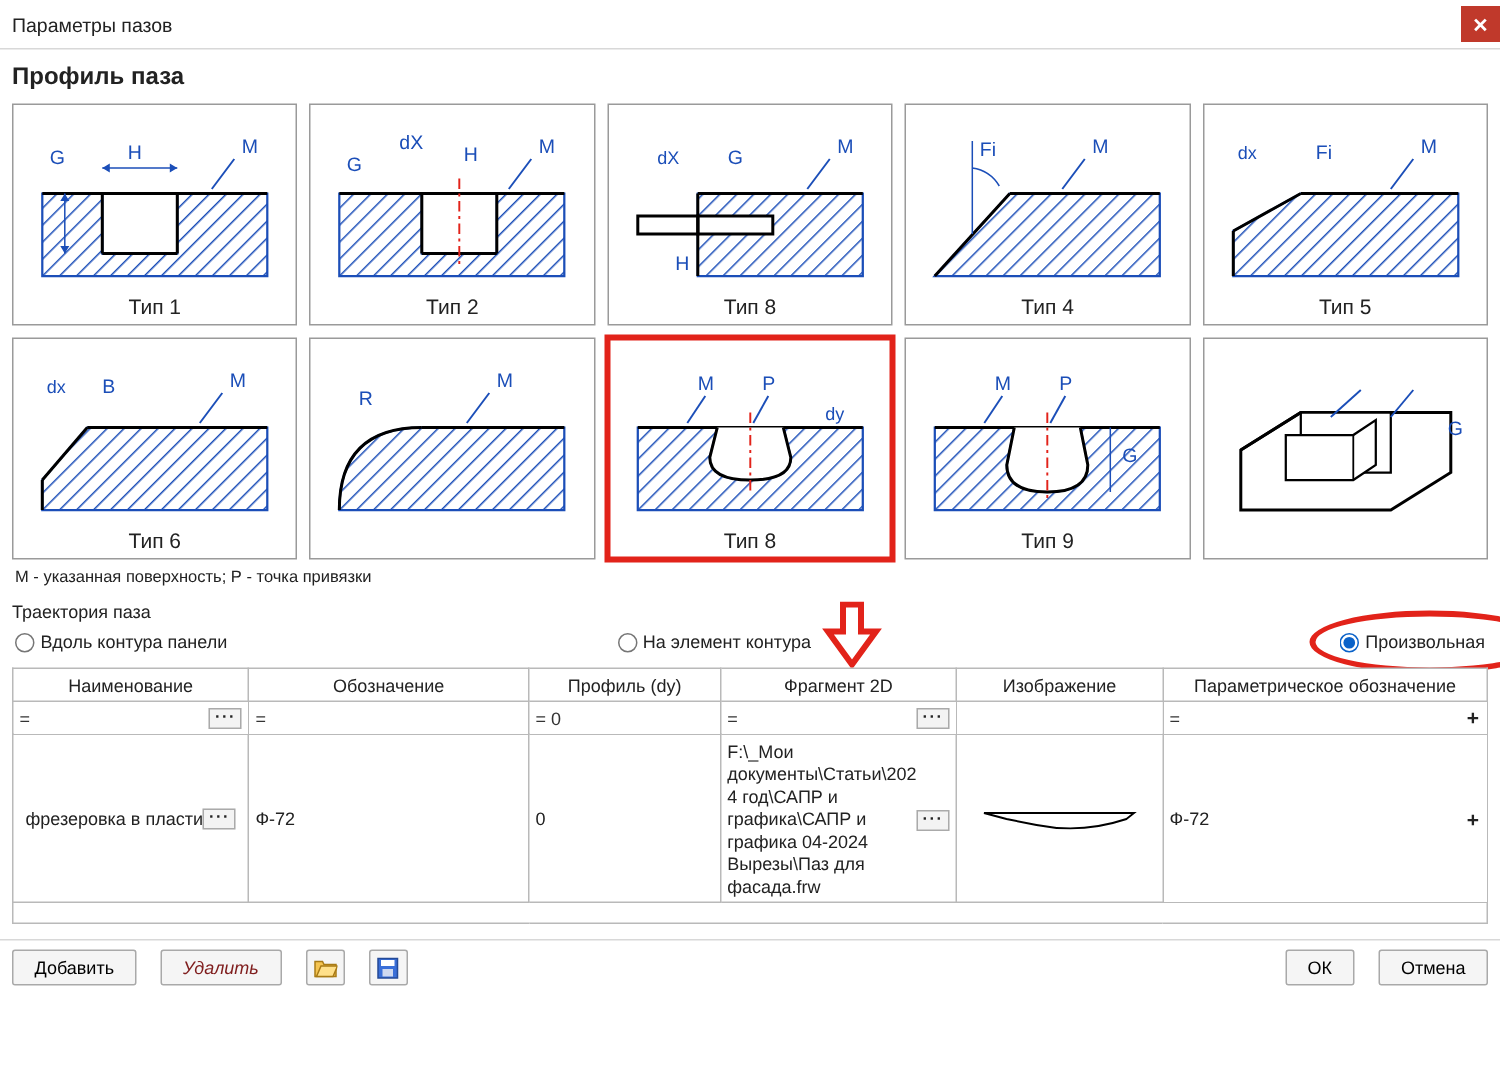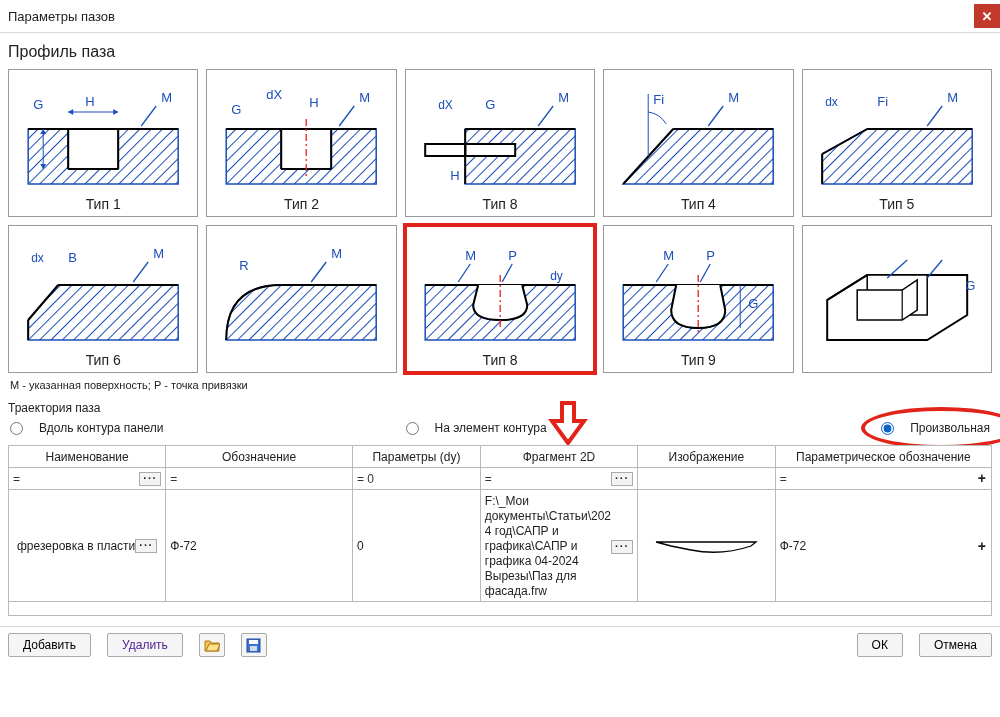--- a/index.html
+++ b/index.html
@@ -21,21 +21,21 @@
   }
   .closebtn {
     width: 26px; height: 24px;
     background: #c0392b;
     color: #fff;
     display: flex; align-items: center; justify-content: center;
     font-size: 13px; font-weight: bold;
     cursor: pointer;
   }
   .content { padding: 6px 8px 0 8px; }
-  h2.section { font-weight: 400; font-size: 16px; margin: 4px 0 8px 0; }
+  h2.section { font-weight: 700; font-size: 16px; margin: 4px 0 8px 0; }
 
   .profile-grid {
     display: grid;
     grid-template-columns: repeat(5, 1fr);
     grid-template-rows: repeat(2, auto);
     gap: 8px;
     margin-bottom: 6px;
   }
   .profile-tile {
     border: 1px solid #9a9a9a;
@@ -51,21 +51,21 @@
   .legend { font-size: 11px; margin: 6px 0 10px 2px; }
   .section-label { font-size: 12px; margin-bottom: 4px; }
 
   .radios {
     display: flex;
     gap: 6px;
     margin-bottom: 6px;
     padding: 2px 2px 4px 2px;
     align-items: center;
   }
-  .radios label { display: flex; align-items: center; gap: 16px; cursor: pointer; }
+  .radios label { display: flex; align-items: center; gap: 4px; cursor: pointer; }
   .radio-wrap { flex: 1; position: relative; }
   .radio-wrap.third { flex: 0 0 auto; padding-left: 80px; }
   .circle-anno {
     position: absolute; border: 4px solid #e2231a; border-radius: 50%;
     width: 160px; height: 42px; left: 60px; top: -14px;
     pointer-events: none;
   }
 
   input[type=radio] { margin: 0; }
   input[type=radio].blue { accent-color: #0a62c9; }
@@ -119,21 +119,21 @@
     gap: 16px;
   }
   .btn {
     border: 1px solid #a9a9a9;
     background: #f5f5f5;
     padding: 4px 14px;
     font-size: 12px;
     cursor: pointer;
     border-radius: 2px;
   }
-  .btn.disabled { color: #4c1d95; cursor: default; }
+  .btn.disabled { color: #7f1d1d; cursor: default; font-style: italic; }
   .iconbtn {
     border: 1px solid #a9a9a9; background: #f5f5f5;
     width: 26px; height: 24px; display: inline-flex;
     align-items: center; justify-content: center; cursor: pointer; border-radius: 2px;
   }
   .spacer { flex: 1; }
 </style>
 </head>
 <body>
 
@@ -340,21 +340,21 @@
           <col style="width:19%">
           <col style="width:13%">
         <col style="width:16%">
           <col style="width:14%">
           <col style="width:22%">
       </colgroup>
       <thead>
         <tr>
           <th>Наименование</th>
           <th>Обозначение</th>
-          <th>Параметры (dy)</th>
+          <th>Профиль (dy)</th>
           <th>Фрагмент 2D</th>
           <th>Изображение</th>
           <th>Параметрическое обозначение</th>
         </tr>
       </thead>
       <tbody>
         <tr class="filter">
           <td>
             <div class="filter-cell">
                 <span class="eq">=</span>

